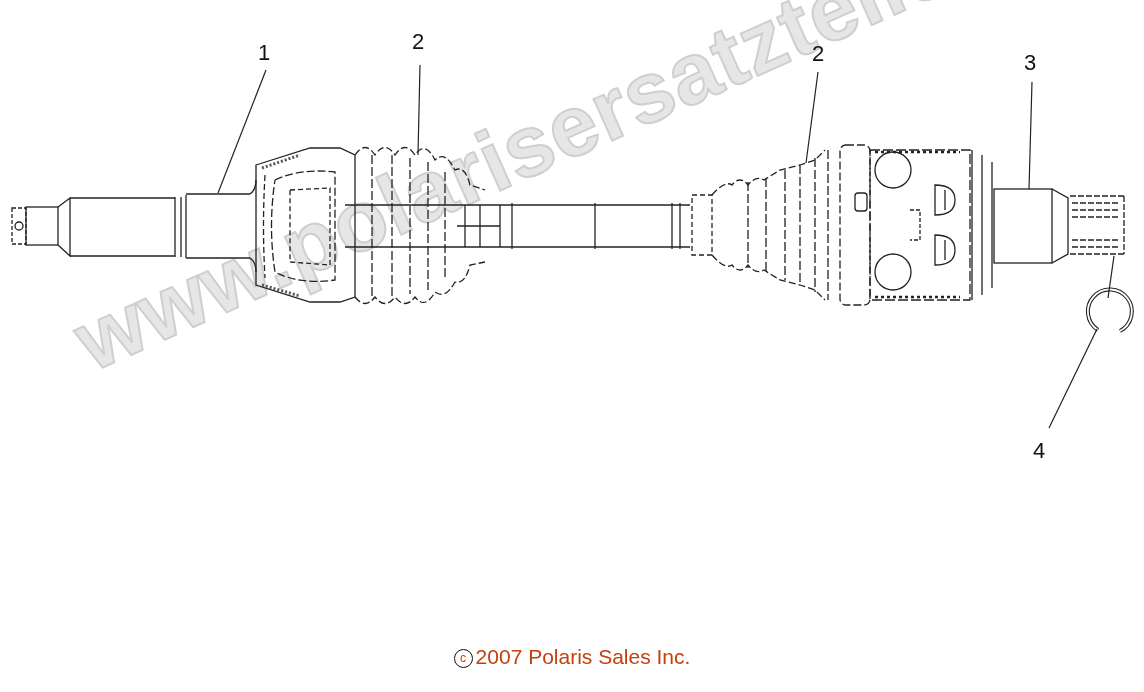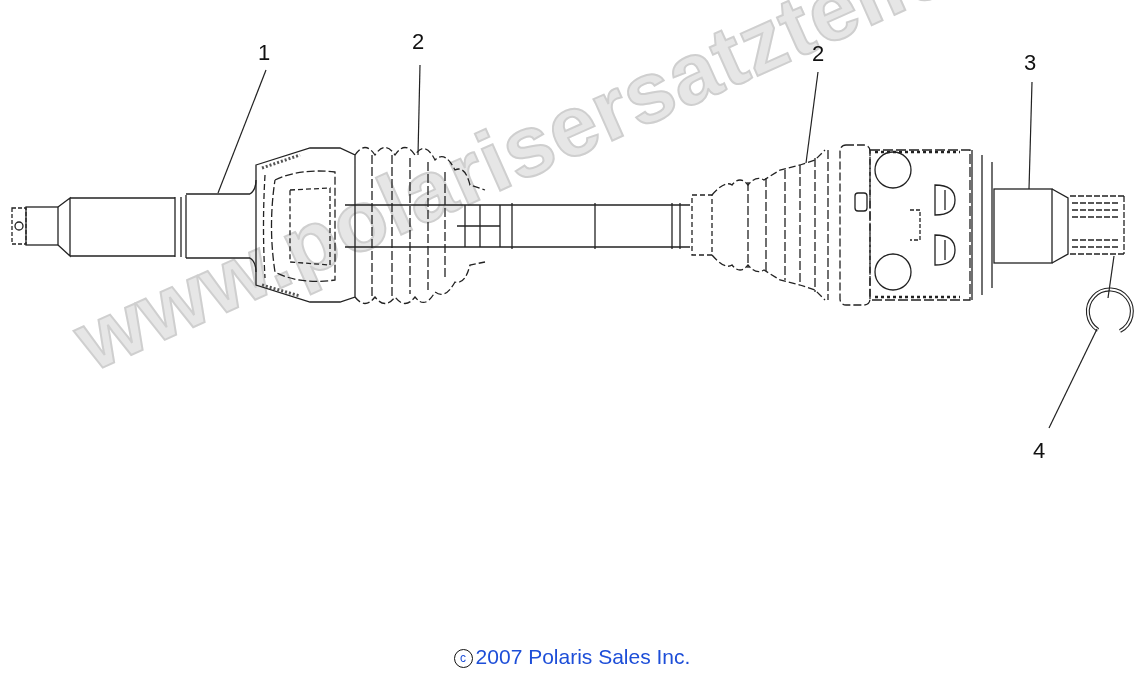--- a/index.html
+++ b/index.html
@@ -2,21 +2,21 @@
 <html><head>
 <meta charset="utf-8">
 <style>
   html, body { margin: 0; padding: 0; background: #ffffff; }
   body { width: 1144px; height: 692px; position: relative; overflow: hidden;
          font-family: "Liberation Sans", sans-serif; }
   #diagram { position: absolute; left: 0; top: 0; }
   .callout { position: absolute; font-family: "Liberation Sans", sans-serif;
              font-size: 22px; color: #111; line-height: 1; }
   .copyright { position: absolute; left: 0; width: 1144px; top: 645px;
-               text-align: center; font-size: 21px; color: #1d4ed8; }
+               text-align: center; font-size: 21px; color: #c2410c; }
   .copyright .c-mark { display: inline-block; width: 17px; height: 17px; border: 1.5px solid #111;
                        border-radius: 50%; font-size: 12px; line-height: 17px; text-align: center;
                        vertical-align: 2px; margin-right: 3px; }
   .watermark { position: absolute; left: 60px; top: 300px; font-family: "Liberation Sans", sans-serif;
                font-weight: bold; font-size: 86px; color: #e6e6e6;
                -webkit-text-stroke: 2px #cfcfcf; transform: rotate(-24deg);
                transform-origin: left top; white-space: nowrap; letter-spacing: 1px;
                pointer-events: none; }
 </style>
 </head>

